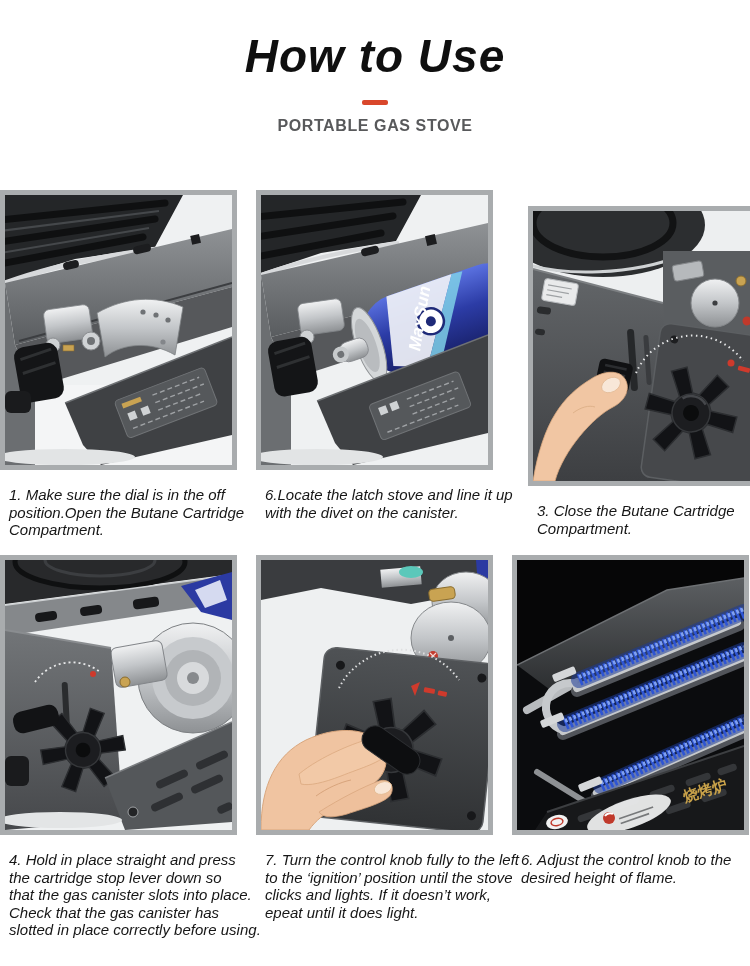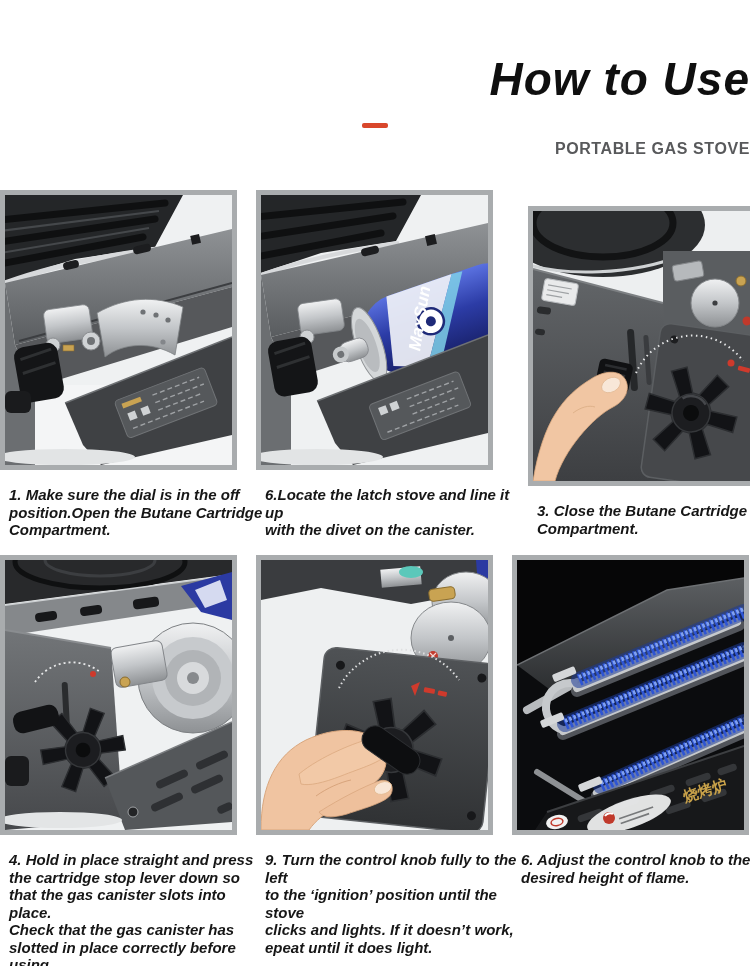--- a/index.html
+++ b/index.html
@@ -1,28 +1,28 @@
 <!DOCTYPE html>
 <html><head>
 <meta charset="utf-8">
 <style>
   html,body{margin:0;padding:0;background:#ffffff;}
   .page{position:relative;width:750px;height:966px;overflow:hidden;background:#fff;
         font-family:"Liberation Sans", sans-serif;color:#1b1b1b;}
-  .header{height:190px;box-sizing:border-box;padding-top:54px;display:flex;flex-direction:column;align-items:flex-end;}
+  .header{height:190px;box-sizing:border-box;padding-top:31px;display:flex;flex-direction:column;align-items:center;}
   .title{font-size:46px;line-height:1.1;font-weight:700;font-style:italic;color:#0f0f0f;letter-spacing:1px;}
   .divider{width:26px;height:5px;border-radius:2px;background:#d9472b;margin:18px auto 12px;}
   .subtitle{font-size:16px;font-weight:700;color:#58595b;letter-spacing:0.6px;}
   .row{display:flex;column-gap:19px;}
   .row1{height:365px;}
   .step{width:237px;flex:0 0 237px;}
   .photo{width:237px;height:280px;box-sizing:border-box;border:5px solid #a9acae;
          background:#eef0f1;box-shadow:inset 0 0 0 1px rgba(0,0,0,.12);}
   .photo svg{display:block;width:100%;height:100%;}
-  .caption{margin-top:16px;width:260px;font-size:15px;line-height:17.5px;font-weight:700;
+  .caption{margin-top:16px;width:260px;font-size:15px;line-height:17.5px;font-weight:400;
            font-style:italic;color:#161616;padding-left:9px;white-space:pre-line;}
 </style>
 </head>
 <body>
 
 <div class="page">
 
   <div class="header">
     <div class="title">How to Use</div>
     <div class="divider" style="background: rgb(217, 71, 43);"></div>
@@ -343,21 +343,21 @@
           <path d="M0,270 C0,225 15,195 45,180 C75,166 105,168 118,182 C130,196 126,214 112,224 C90,238 60,252 48,270 Z" fill="#f0c4a1" stroke="#d9a67d" stroke-width="1"></path>
           <path d="M38,214 C60,196 95,182 112,178 C124,175 130,184 126,193 C122,202 100,208 80,216 C62,223 48,226 40,224 Z" fill="#f2c9a7" stroke="#dba87f" stroke-width="0.8"></path>
           <path d="M58,252 C80,238 104,226 118,221 C128,218 134,226 130,234 C126,242 104,248 86,254 C72,258 62,258 58,252 Z" fill="#eec09c" stroke="#d9a67d" stroke-width="0.8"></path>
           <g transform="rotate(35 130 190)">
             <rect x="98" y="177" width="64" height="26" rx="12" fill="#0d0e10" stroke="#2c2e31"></rect>
           </g>
           <ellipse cx="122" cy="228" rx="9" ry="6" transform="rotate(-20 122 228)" fill="#f8e6d6" stroke="#e2b990" stroke-width="0.8"></ellipse>
           <path d="M55,236 C66,228 80,222 90,220" stroke="#d8a47c" stroke-width="1" fill="none"></path>
         </svg>
       </div>
-      <figcaption class="caption">9. Turn the control knob fully to the left
+      <figcaption class="caption">7. Turn the control knob fully to the left
 to the ‘ignition’ position until the stove
 clicks and lights. If it doesn’t work,
 epeat until it does light.</figcaption>
     </figure>
 
     <figure class="step" style="margin:0">
       <div class="photo">
         <svg viewBox="0 0 227 270" xmlns="http://www.w3.org/2000/svg">
           <defs>
             <linearGradient id="s6w" x1="0" y1="0" x2="0" y2="1">

